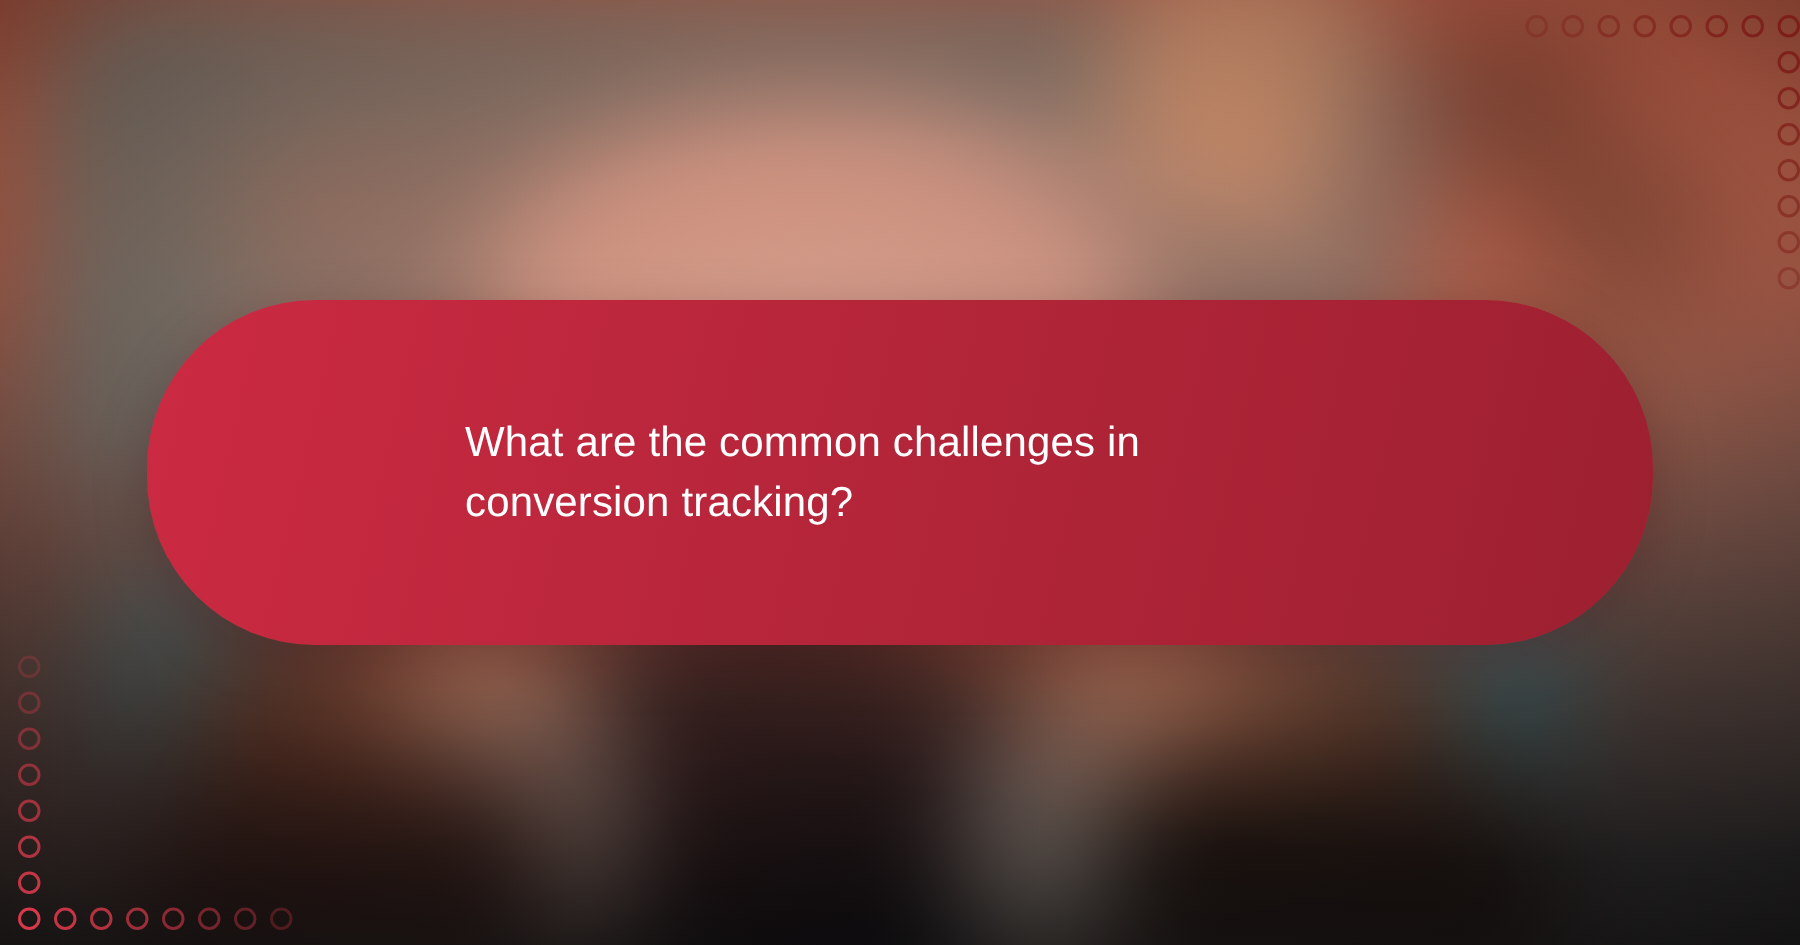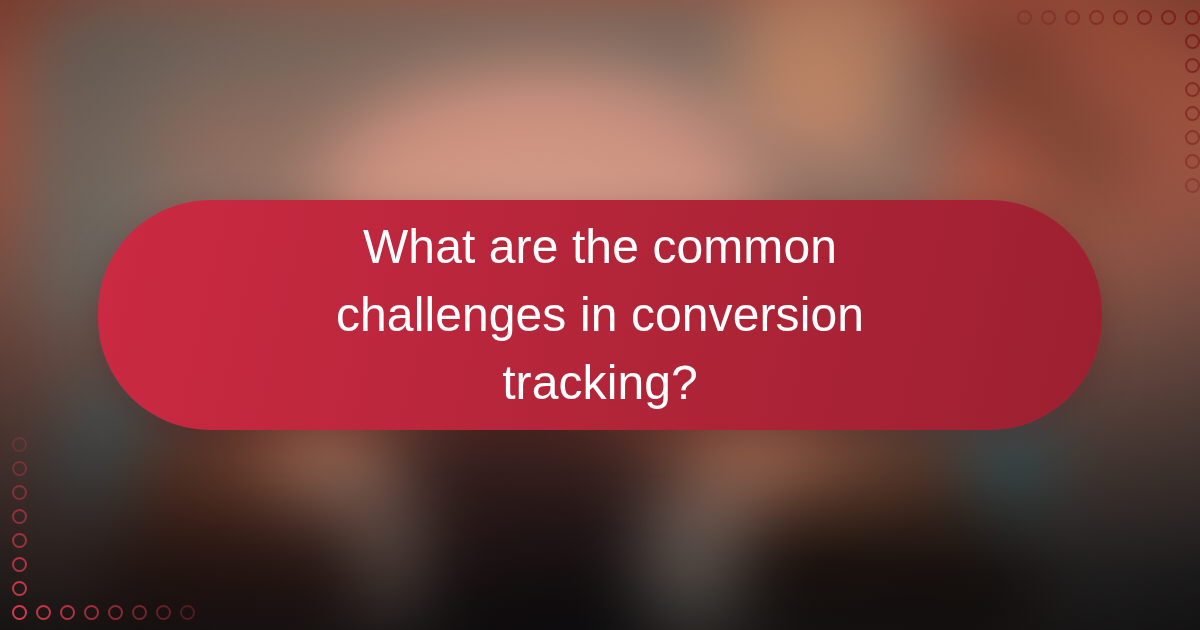--- a/index.html
+++ b/index.html
@@ -220,24 +220,24 @@
     background:linear-gradient(103deg, #cb2a42 0%, #c6293f 28%, #b8253a 56%, #a92234 78%, #9c2030 100%);
     display:flex;
     align-items:center;
     justify-content:center;
     box-shadow:0 10px 36px rgba(60,8,14,.28);
   }
 
   #question-text {
     color:#ffffff;
     font-family:"Liberation Sans", sans-serif;
-    font-size:48px;
+    font-size:28px;
     font-weight:400;
     line-height:1.42;
-    text-align:center;
+    text-align:left;
     letter-spacing:.1px;
     max-width:640px;
     padding:0 30px;
   }
 </style>
 </head>
 <body>
 
 <div id="stage">
 

